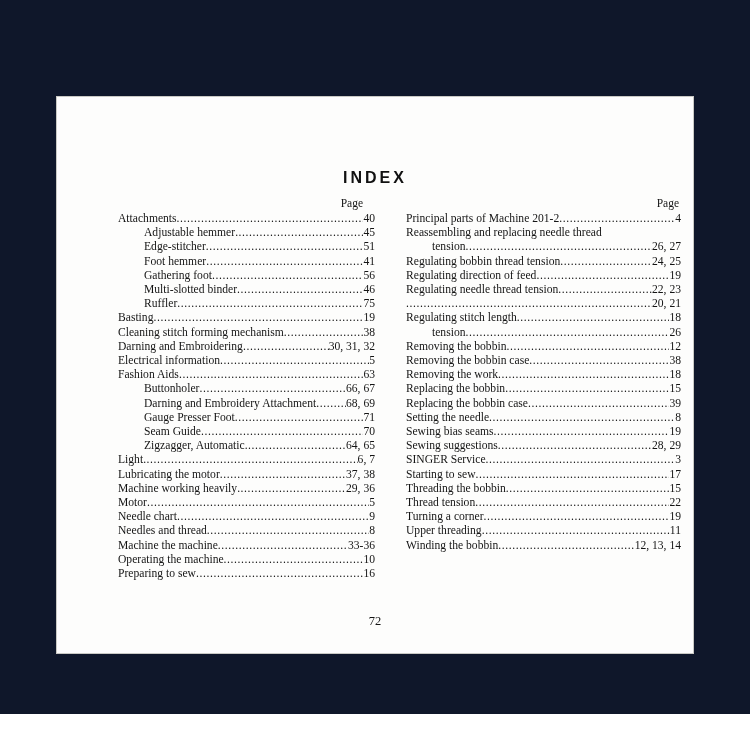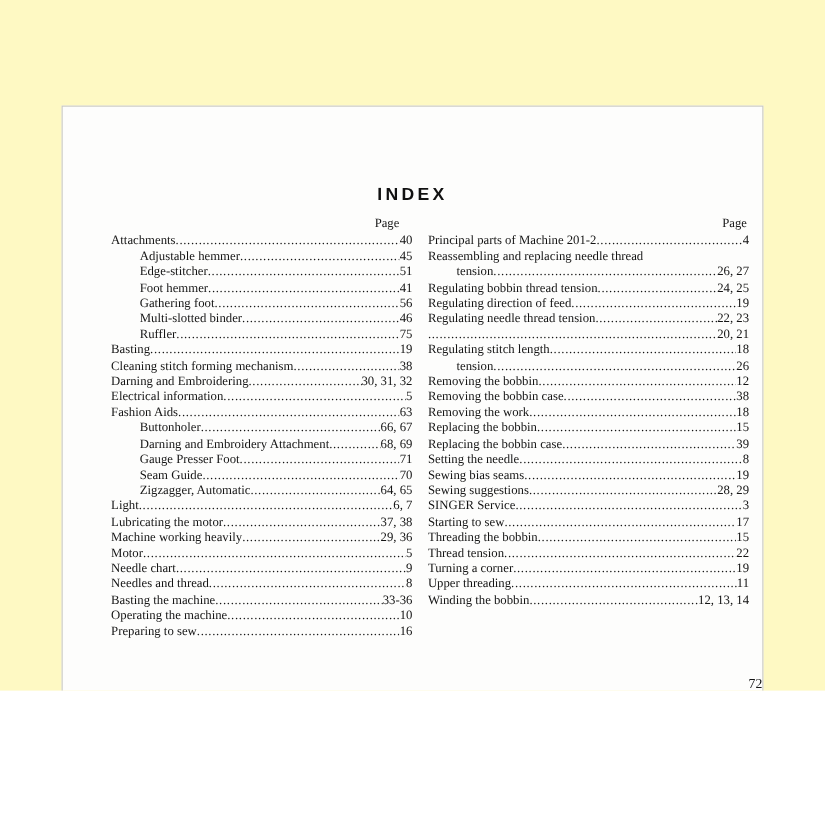--- a/index.html
+++ b/index.html
@@ -3,22 +3,22 @@
 <meta charset="utf-8">
 <style>
   html, body {
     margin: 0;
     padding: 0;
     background: #ffffff;
   }
   .page {
     position: relative;
     width: 750px;
-    height: 628px;
-    background: #fef9c3;
+    height: 714px;
+    background: #0f172a;
     overflow: hidden;
     font-family: "Liberation Serif", serif;
     color: #1a1a1a;
   }
   .sheet {
     position: absolute;
     left: 56px;
     top: 96px;
     width: 638px;
     height: 558px;
@@ -65,20 +65,21 @@
     list-style: none;
     margin: 0;
     padding: 0;
   }
   ul.entries li {
     font-size: 11.6px;
     line-height: 14.2px;
     white-space: nowrap;
     overflow: hidden;
     color: #141414;
+    margin-left: 17px;
   }
   li.indent-1 { padding-left: 26px; }
   li.indent-0 { padding-left: 0; }
   .num {
     white-space: nowrap;
   }
   .row {
     display: flex;
     align-items: baseline;
   }
@@ -94,21 +95,21 @@
   .just {
     display: block;
     text-align: justify;
     white-space: normal;
   }
   .folio {
     position: absolute;
     left: 0;
     right: 0;
     bottom: 24px;
-    text-align: right;
+    text-align: center;
     font-size: 12.5px;
     color: #141414;
   }
 </style>
 </head>
 <body>
 
 <div class="page">
   <div class="sheet">
 
@@ -275,21 +276,21 @@
             </li>
             <li class="indent-0">
               <span class="row">
                 <span class="label">Needles and thread</span>
                 <span class="dots">..........................................................................................</span>
                 <span class="num">8</span>
               </span>
             </li>
             <li class="indent-0">
               <span class="row">
-                <span class="label">Basting the machine</span>
+                <span class="label">Machine the machine</span>
                 <span class="dots">..........................................................................................</span>
                 <span class="num">33-36</span>
               </span>
             </li>
             <li class="indent-0">
               <span class="row">
                 <span class="label">Operating the machine</span>
                 <span class="dots">..........................................................................................</span>
                 <span class="num">10</span>
               </span>

